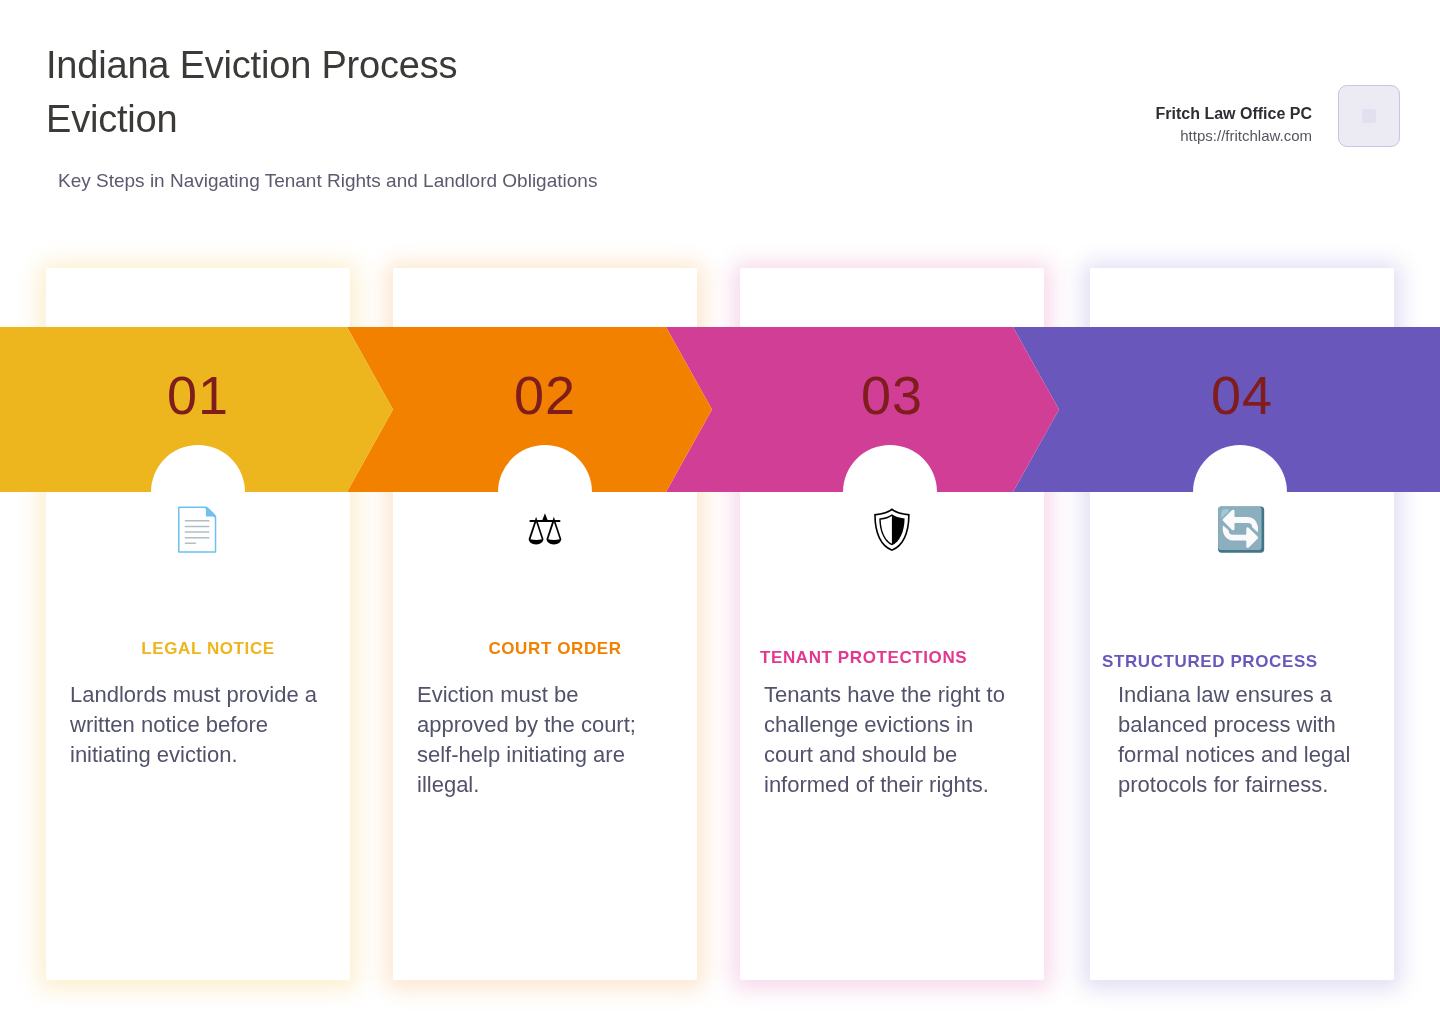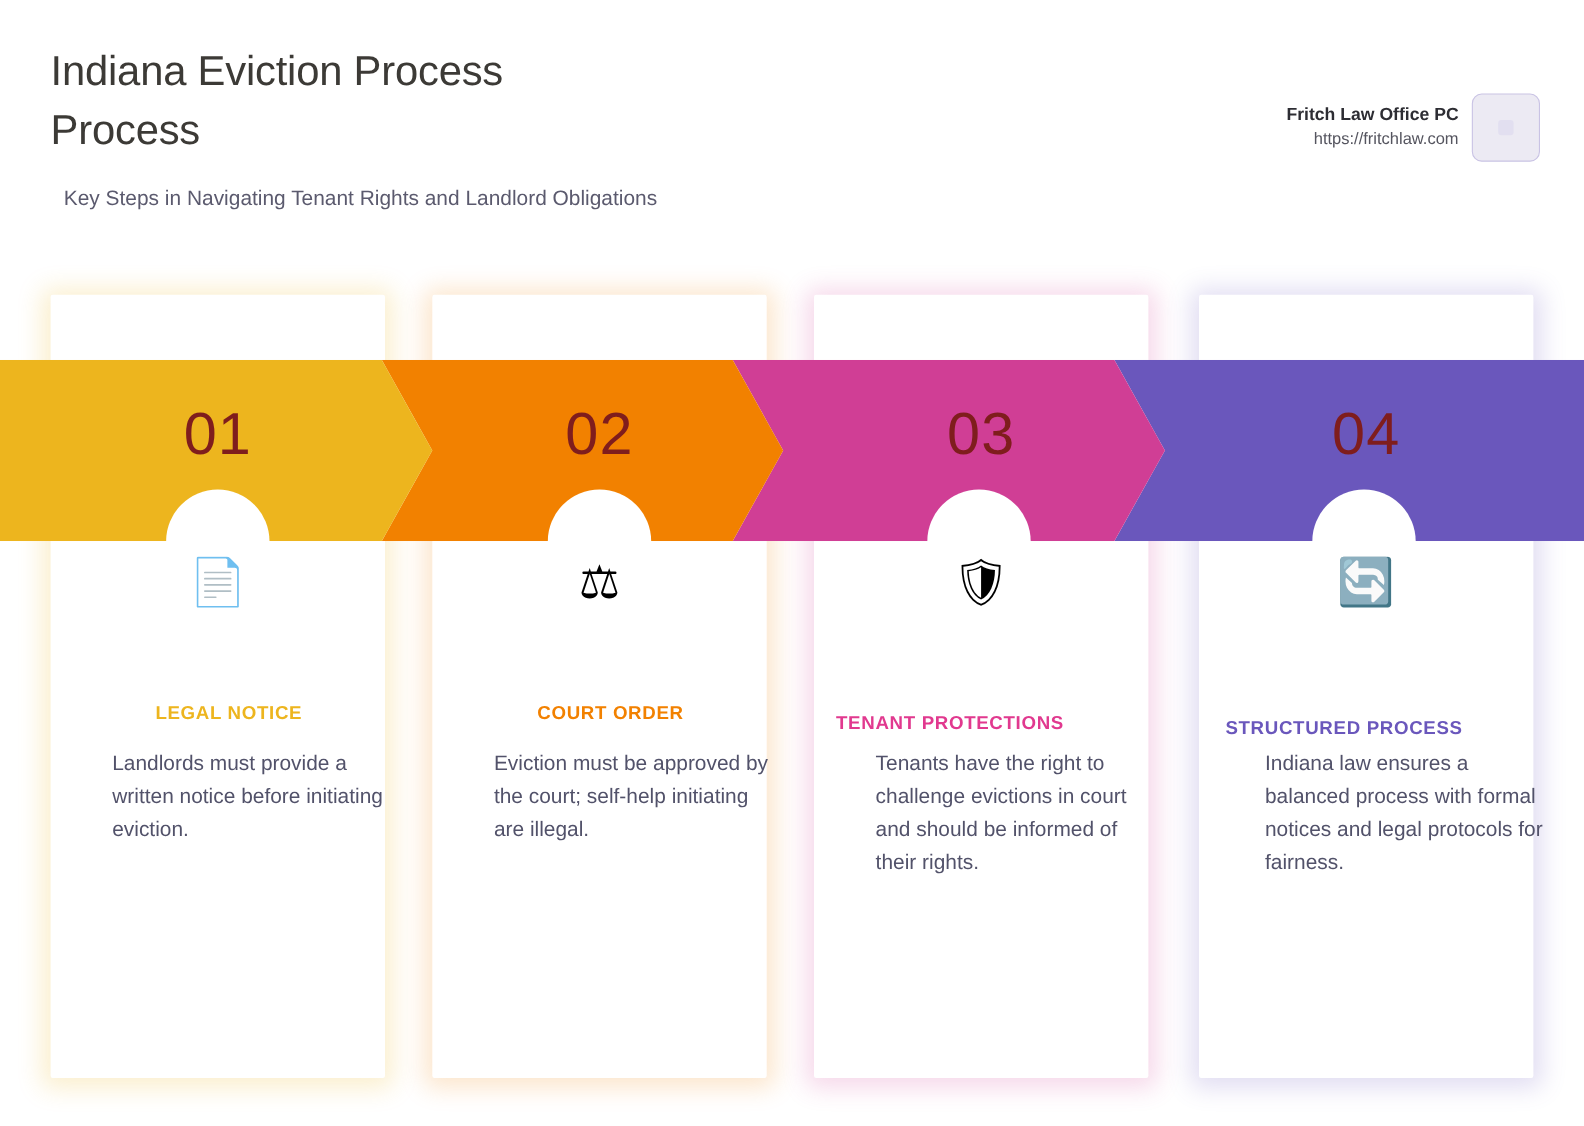--- a/index.html
+++ b/index.html
@@ -51,22 +51,22 @@
     font-weight: 400;
     color: #5b5a6e;
     margin-left: 12px;
   }
 
   .brand {
     position: absolute;
     right: 40px;
     top: 85px;
     display: flex;
-    align-items: center;
-    gap: 12px;
+    align-items: flex-end;
+    gap: 26px;
   }
 
   .brand-text {
     text-align: right;
   }
 
   .brand-name {
     font-size: 16px;
     font-weight: 700;
     color: #2d2d33;
@@ -141,38 +141,37 @@
     text-align: center;
     font-size: 17px;
     font-weight: 700;
     letter-spacing: 0.6px;
     padding-left: 20px;
   }
 
   .card-body {
     position: absolute;
     width: 256px;
-    font-size: 19px;
+    font-size: 22px;
     line-height: 30px;
     color: #52526a;
     text-align: left;
-    margin-left: 32px;
   }
 
   
   .card-1 .card-title { top: 371px; color: #edb51e; }
   .card-1 .card-body  { top: 412px; left: 24px; }
 
   .card-2 .card-title { top: 371px; color: #f28100; }
   .card-2 .card-body  { top: 412px; left: 24px; }
 
   .card-3 .card-title { top: 380px; color: #e1398f; text-align: left; padding-left: 20px; }
   .card-3 .card-body  { top: 412px; left: 24px; }
 
-  .card-4 .card-title { top: 384px; color: #6a57bc; text-align: left; padding-left: 24px; }
+  .card-4 .card-title { top: 384px; color: #6a57bc; text-align: left; padding-left: 12px; }
   .card-4 .card-body  { top: 412px; left: 28px; }
 
   
   .banner {
     position: absolute;
     top: 327px;
     left: 0;
     width: 1440px;
     height: 165px;
     pointer-events: none;
@@ -209,21 +208,21 @@
 </head>
 <body>
 
 <div class="canvas">
 
   <div class="header">
 
     <div class="title-block">
       <div class="page-title">
         <div>Indiana Eviction Process</div>
-        <div>Process</div>
+        <div>Eviction</div>
       </div>
       <div class="page-subtitle">Key Steps in Navigating Tenant Rights and Landlord Obligations</div>
     </div>
 
     <div class="brand">
       <div class="brand-text">
         <div class="brand-name">Fritch Law Office PC</div>
         <div class="brand-url">https://fritchlaw.com</div>
       </div>
       <div class="brand-logo">

